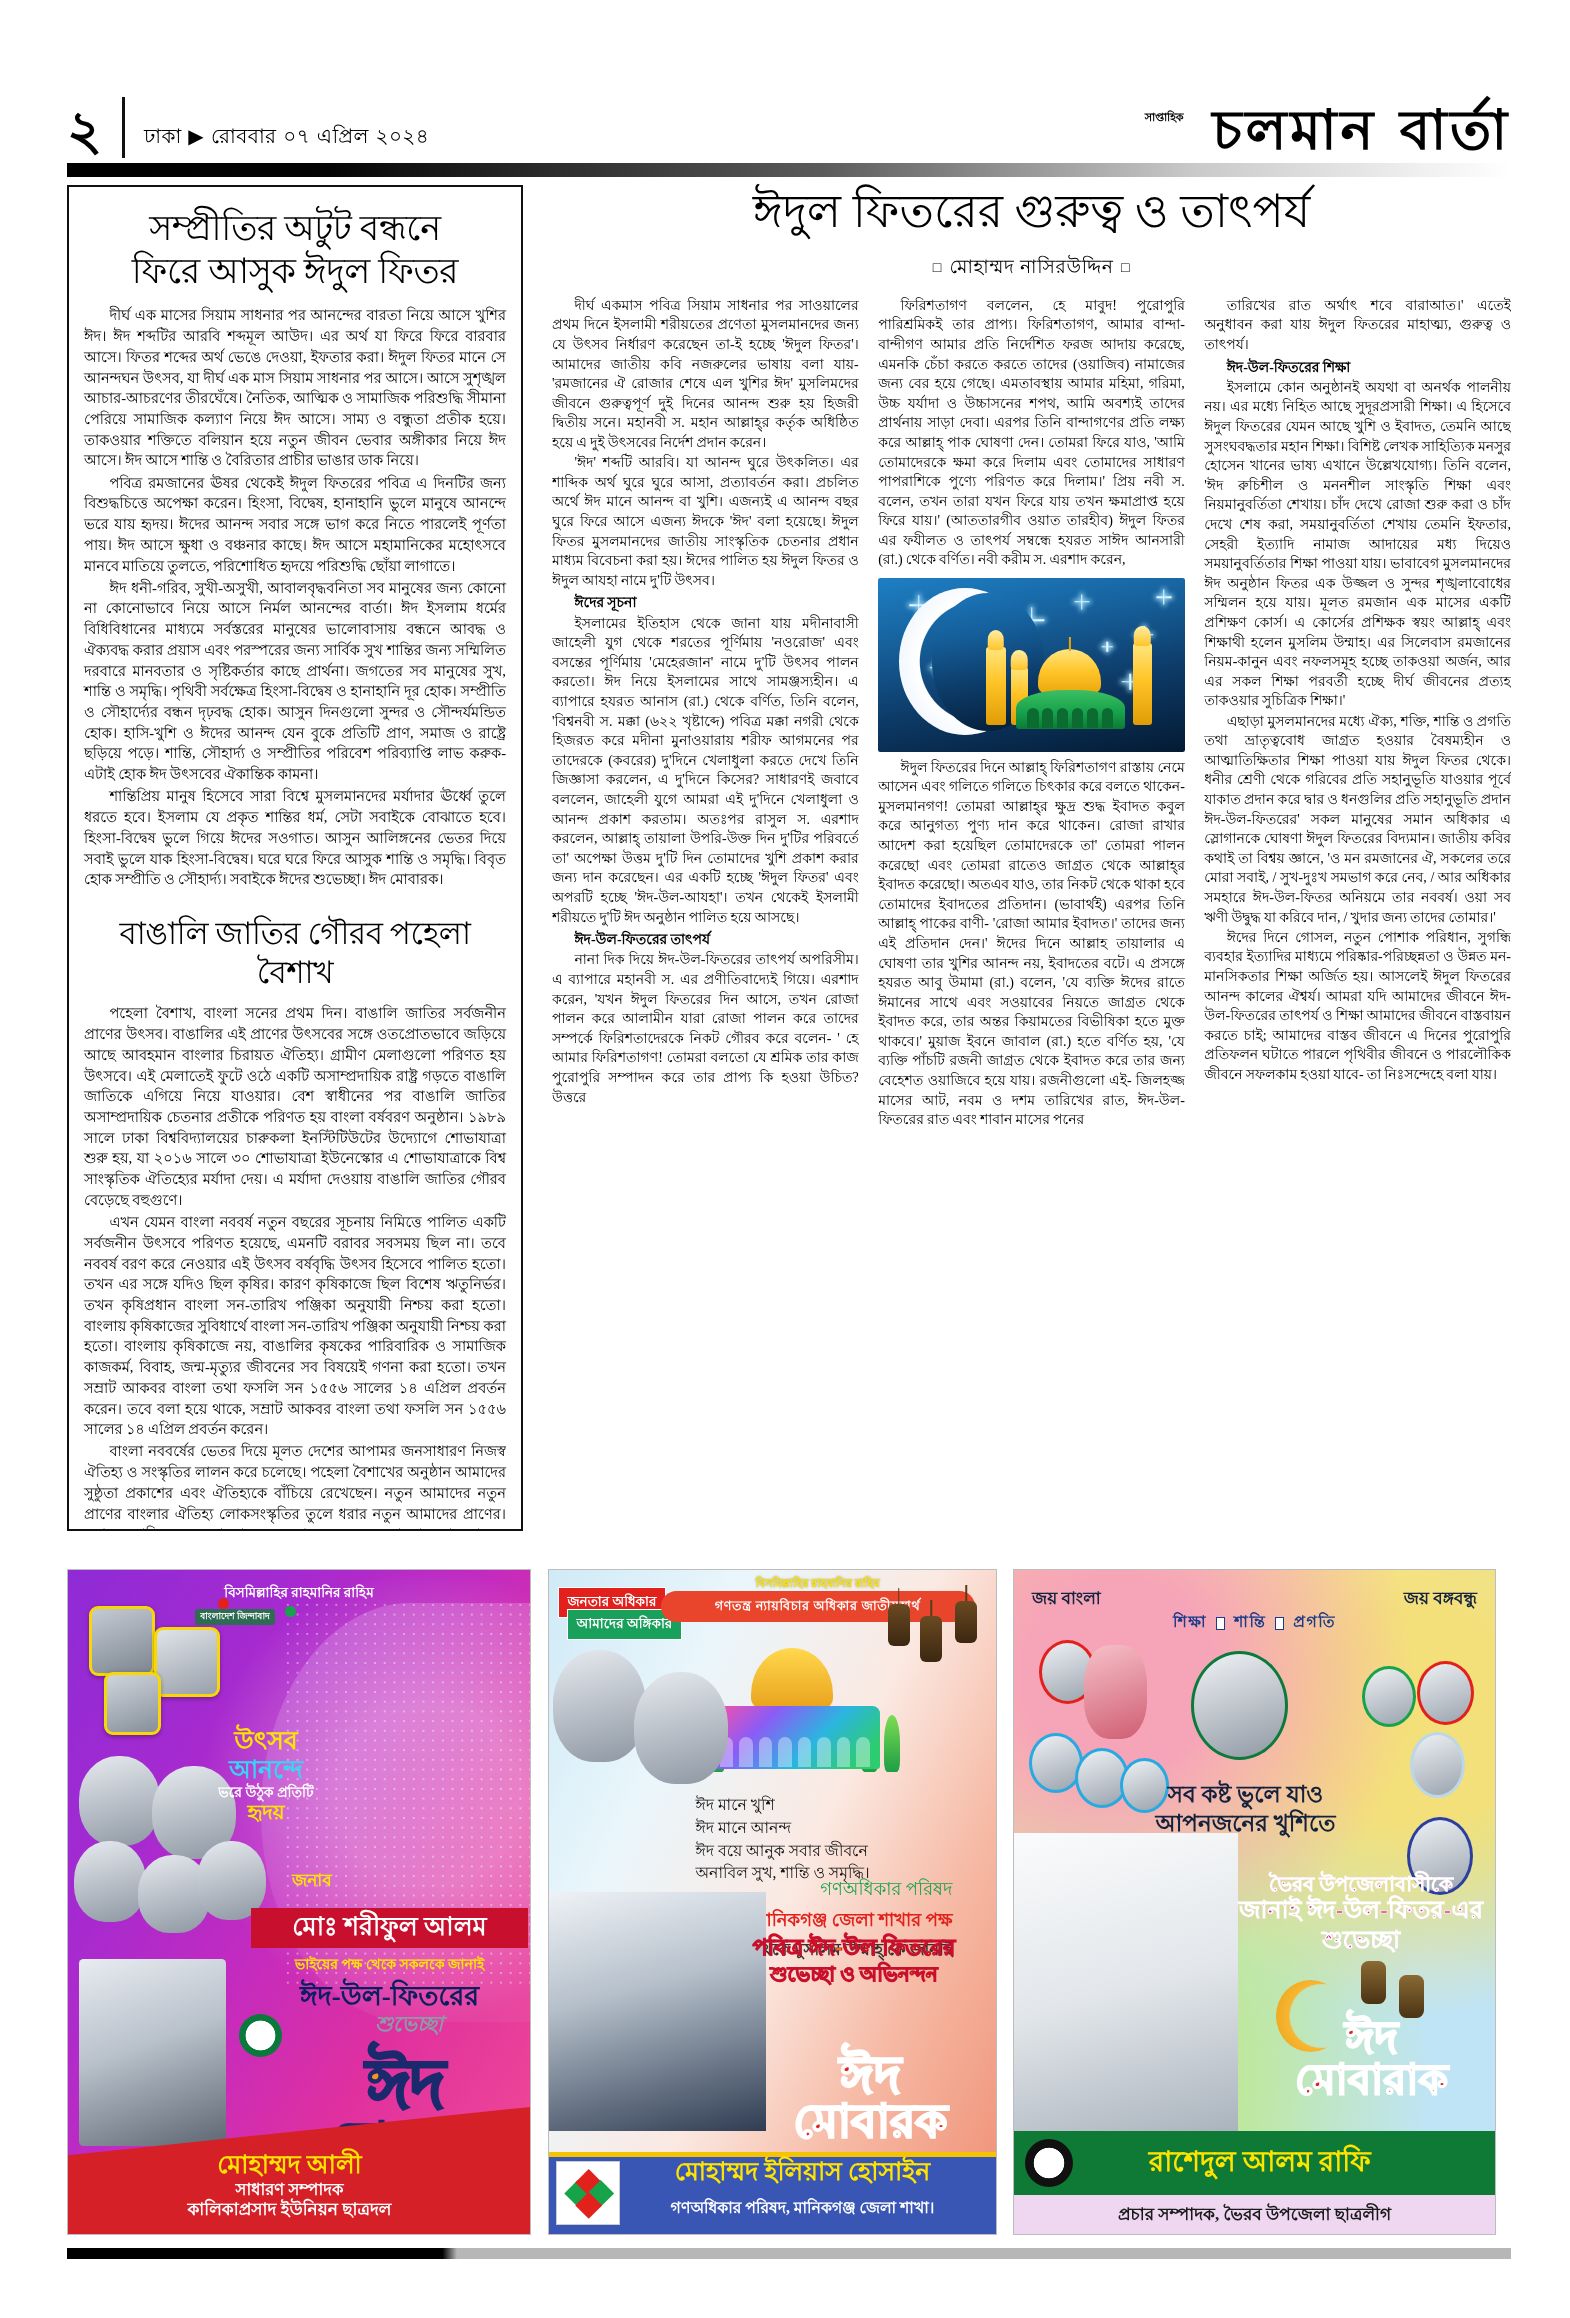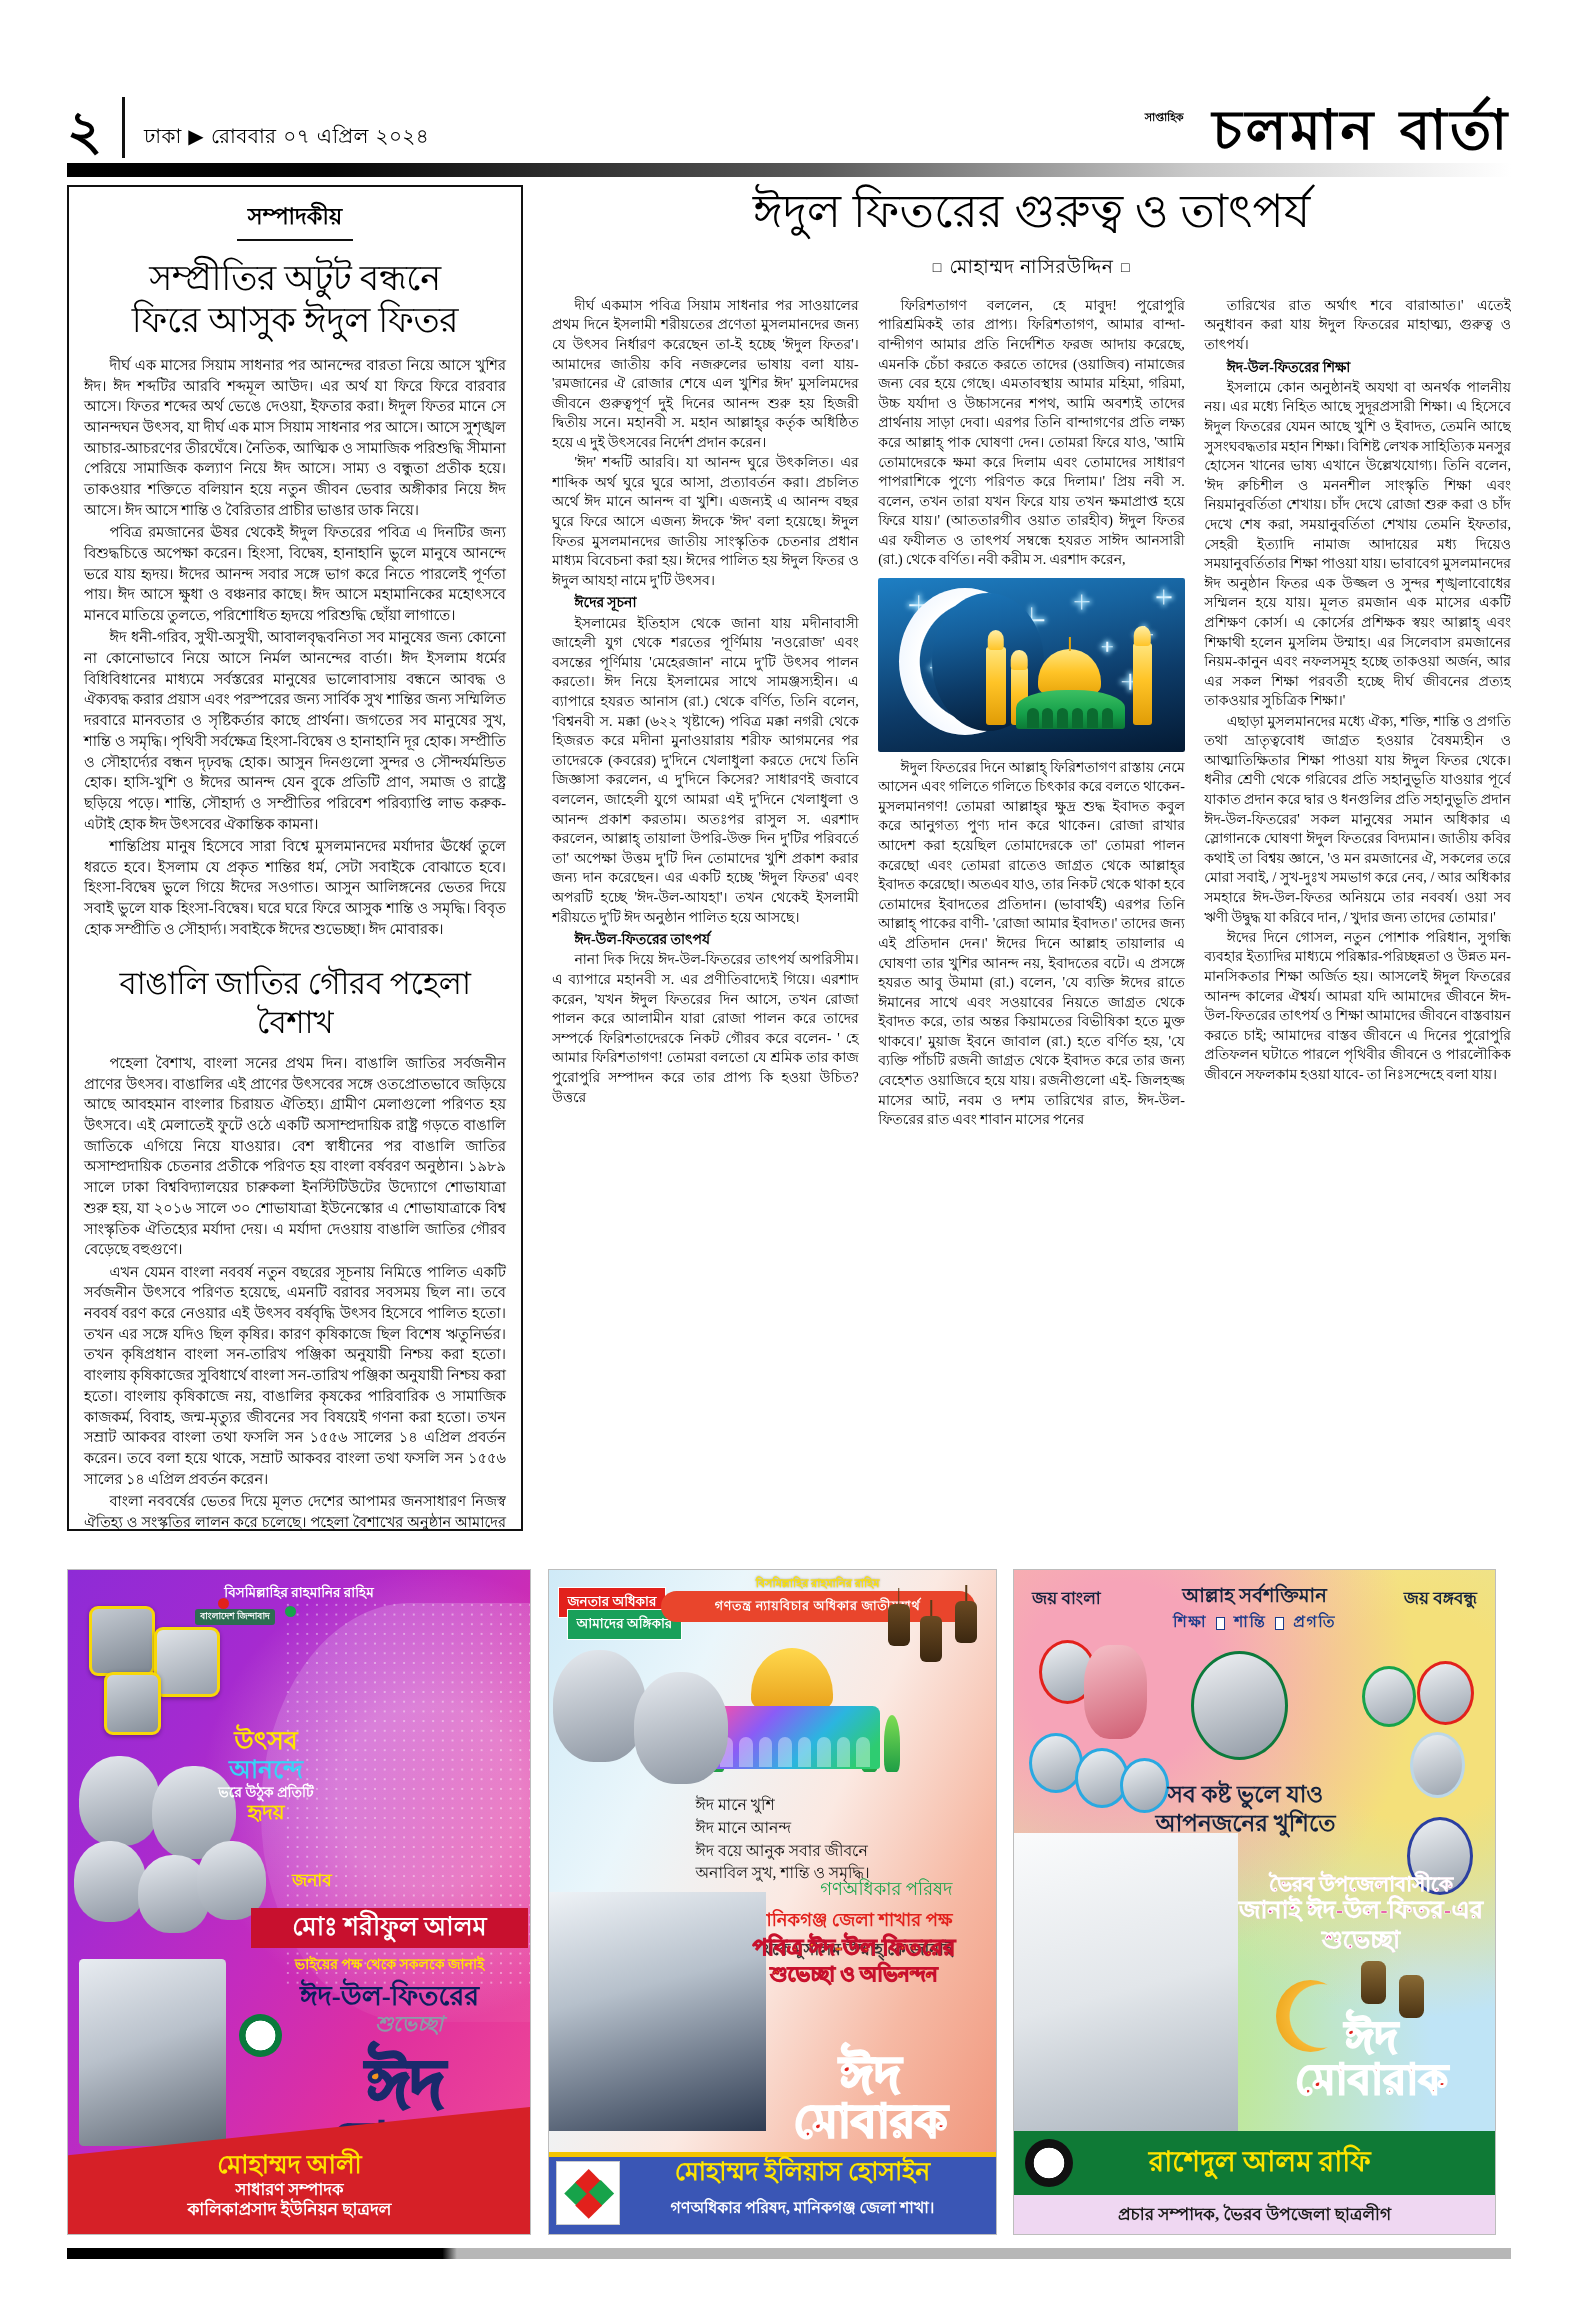--- a/index.html
+++ b/index.html
@@ -297,23 +297,20 @@
     <div class="mast-right">
       <div class="mast-kicker">সাপ্তাহিক</div>
       <div class="mast-title">চলমান বার্তা</div>
     </div>
   </div>
   <div class="grad-rule"></div>
 
   <div class="content">
 
     <div class="editorial">
-      <div class="ed-label-wrap">
-        <div class="ed-label">সম্পাদকীয়</div>
-      </div>
       <div class="ed-headline">
         <div>সম্প্রীতির অটুট বন্ধনে</div>
         <div>ফিরে আসুক ঈদুল ফিতর</div>
       </div>
       <div class="ed-body">
         <p>দীর্ঘ এক মাসের সিয়াম সাধনার পর আনন্দের বারতা নিয়ে আসে খুশির ঈদ। ঈদ শব্দটির আরবি শব্দমূল আউদ। এর অর্থ যা ফিরে ফিরে বারবার আসে। ফিতর শব্দের অর্থ ভেঙে দেওয়া, ইফতার করা। ঈদুল ফিতর মানে সে আনন্দঘন উৎসব, যা দীর্ঘ এক মাস সিয়াম সাধনার পর আসে। আসে সুশৃঙ্খল আচার-আচরণের তীরঘেঁষে। নৈতিক, আত্মিক ও সামাজিক পরিশুদ্ধি সীমানা পেরিয়ে সামাজিক কল্যাণ নিয়ে ঈদ আসে। সাম্য ও বন্ধুতা প্রতীক হয়ে। তাকওয়ার শক্তিতে বলিয়ান হয়ে নতুন জীবন ভেবার অঙ্গীকার নিয়ে ঈদ আসে। ঈদ আসে শান্তি ও বৈরিতার প্রাচীর ভাঙার ডাক নিয়ে।</p>
         <p>পবিত্র রমজানের ঊষর থেকেই ঈদুল ফিতরের পবিত্র এ দিনটির জন্য বিশুদ্ধচিত্তে অপেক্ষা করেন। হিংসা, বিদ্বেষ, হানাহানি ভুলে মানুষে আনন্দে ভরে যায় হৃদয়। ঈদের আনন্দ সবার সঙ্গে ভাগ করে নিতে পারলেই পূর্ণতা পায়। ঈদ আসে ক্ষুধা ও বঞ্চনার কাছে। ঈদ আসে মহামানিকের মহোৎসবে মানবে মাতিয়ে তুলতে, পরিশোধিত হৃদয়ে পরিশুদ্ধি ছোঁয়া লাগাতে।</p>
         <p>ঈদ ধনী-গরিব, সুখী-অসুখী, আবালবৃদ্ধবনিতা সব মানুষের জন্য কোনো না কোনোভাবে নিয়ে আসে নির্মল আনন্দের বার্তা। ঈদ ইসলাম ধর্মের বিধিবিধানের মাধ্যমে সর্বস্তরের মানুষের ভালোবাসায় বন্ধনে আবদ্ধ ও ঐক্যবদ্ধ করার প্রয়াস এবং পরস্পরের জন্য সার্বিক সুখ শান্তির জন্য সম্মিলিত দরবারে মানবতার ও সৃষ্টিকর্তার কাছে প্রার্থনা। জগতের সব মানুষের সুখ, শান্তি ও সমৃদ্ধি। পৃথিবী সর্বক্ষেত্র হিংসা-বিদ্বেষ ও হানাহানি দূর হোক। সম্প্রীতি ও সৌহার্দ্যের বন্ধন দৃঢ়বদ্ধ হোক। আসুন দিনগুলো সুন্দর ও সৌন্দর্যমন্ডিত হোক। হাসি-খুশি ও ঈদের আনন্দ যেন বুকে প্রতিটি প্রাণ, সমাজ ও রাষ্ট্রে ছড়িয়ে পড়ে। শান্তি, সৌহার্দ্য ও সম্প্রীতির পরিবেশ পরিব্যাপ্তি লাভ করুক- এটাই হোক ঈদ উৎসবের ঐকান্তিক কামনা।</p>
         <p>শান্তিপ্রিয় মানুষ হিসেবে সারা বিশ্বে মুসলমানদের মর্যাদার ঊর্ধ্বে তুলে ধরতে হবে। ইসলাম যে প্রকৃত শান্তির ধর্ম, সেটা সবাইকে বোঝাতে হবে। হিংসা-বিদ্বেষ ভুলে গিয়ে ঈদের সওগাত। আসুন আলিঙ্গনের ভেতর দিয়ে সবাই ভুলে যাক হিংসা-বিদ্বেষ। ঘরে ঘরে ফিরে আসুক শান্তি ও সমৃদ্ধি। বিবৃত হোক সম্প্রীতি ও সৌহার্দ্য। সবাইকে ঈদের শুভেচ্ছা। ঈদ মোবারক।</p>
       </div>
@@ -517,21 +514,20 @@
       <div class="ad2-foot">
         <div class="n">মোহাম্মদ ইলিয়াস হোসাইন</div>
         <div class="o">গণঅধিকার পরিষদ, মানিকগঞ্জ জেলা শাখা।</div>
       </div>
     </div>
 
     <div class="ad ad3">
       <div class="ad3-bg"></div>
       <div class="joy-left">জয় বাংলা</div>
       <div class="joy-right">জয় বঙ্গবন্ধু</div>
-      <div class="allah-line">আল্লাহ সর্বশক্তিমান</div>
       <div class="motto">
         <span>শিক্ষা</span><span class="sq"></span><span>শান্তি</span><span class="sq"></span><span>প্রগতি</span>
       </div>
 
       <div class="circ" style="left:25.4px;top:70px;width:57px;height:64px;border:3px solid #e2211c;"></div>
       <div class="circ" style="left:70px;top:75px;width:63px;height:94px;border-radius:40%;background:linear-gradient(160deg,#f6c1c9,#cf5d72);"></div>
       <div class="circ" style="left:15px;top:163px;width:54px;height:60px;border:3px solid #29a9e1;"></div>
       <div class="circ" style="left:61px;top:178px;width:54px;height:60px;border:3px solid #29a9e1;"></div>
       <div class="circ" style="left:106px;top:188px;width:49px;height:55px;border:3px solid #29a9e1;"></div>
 

